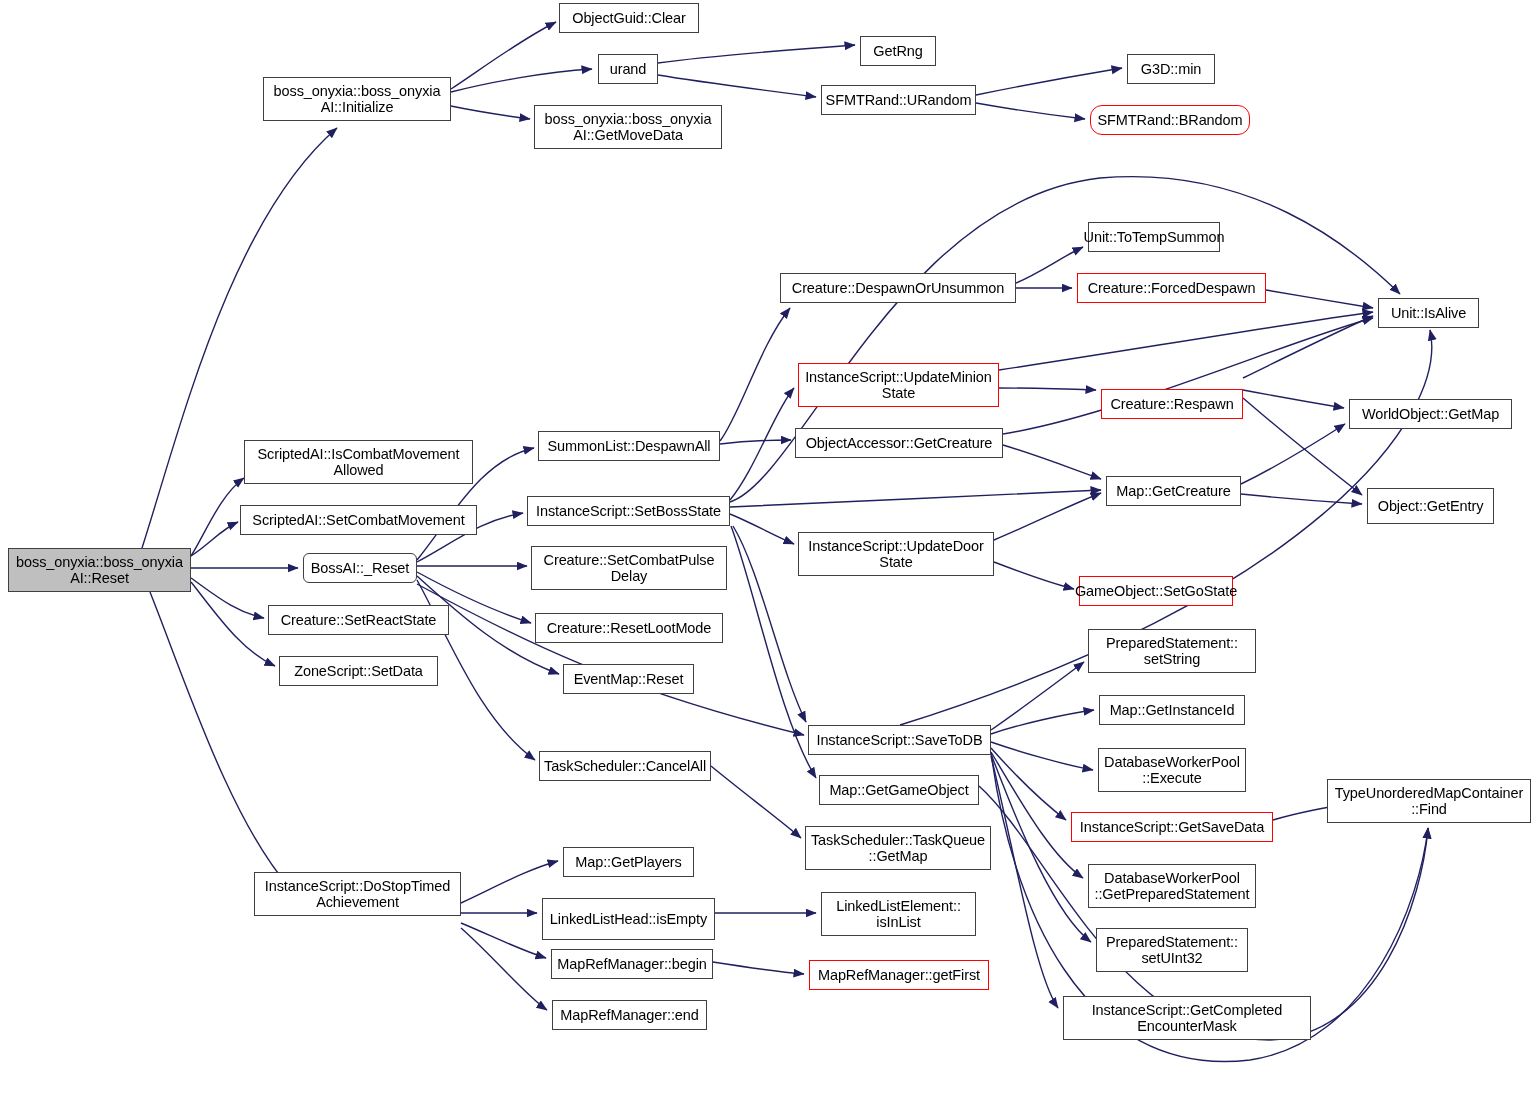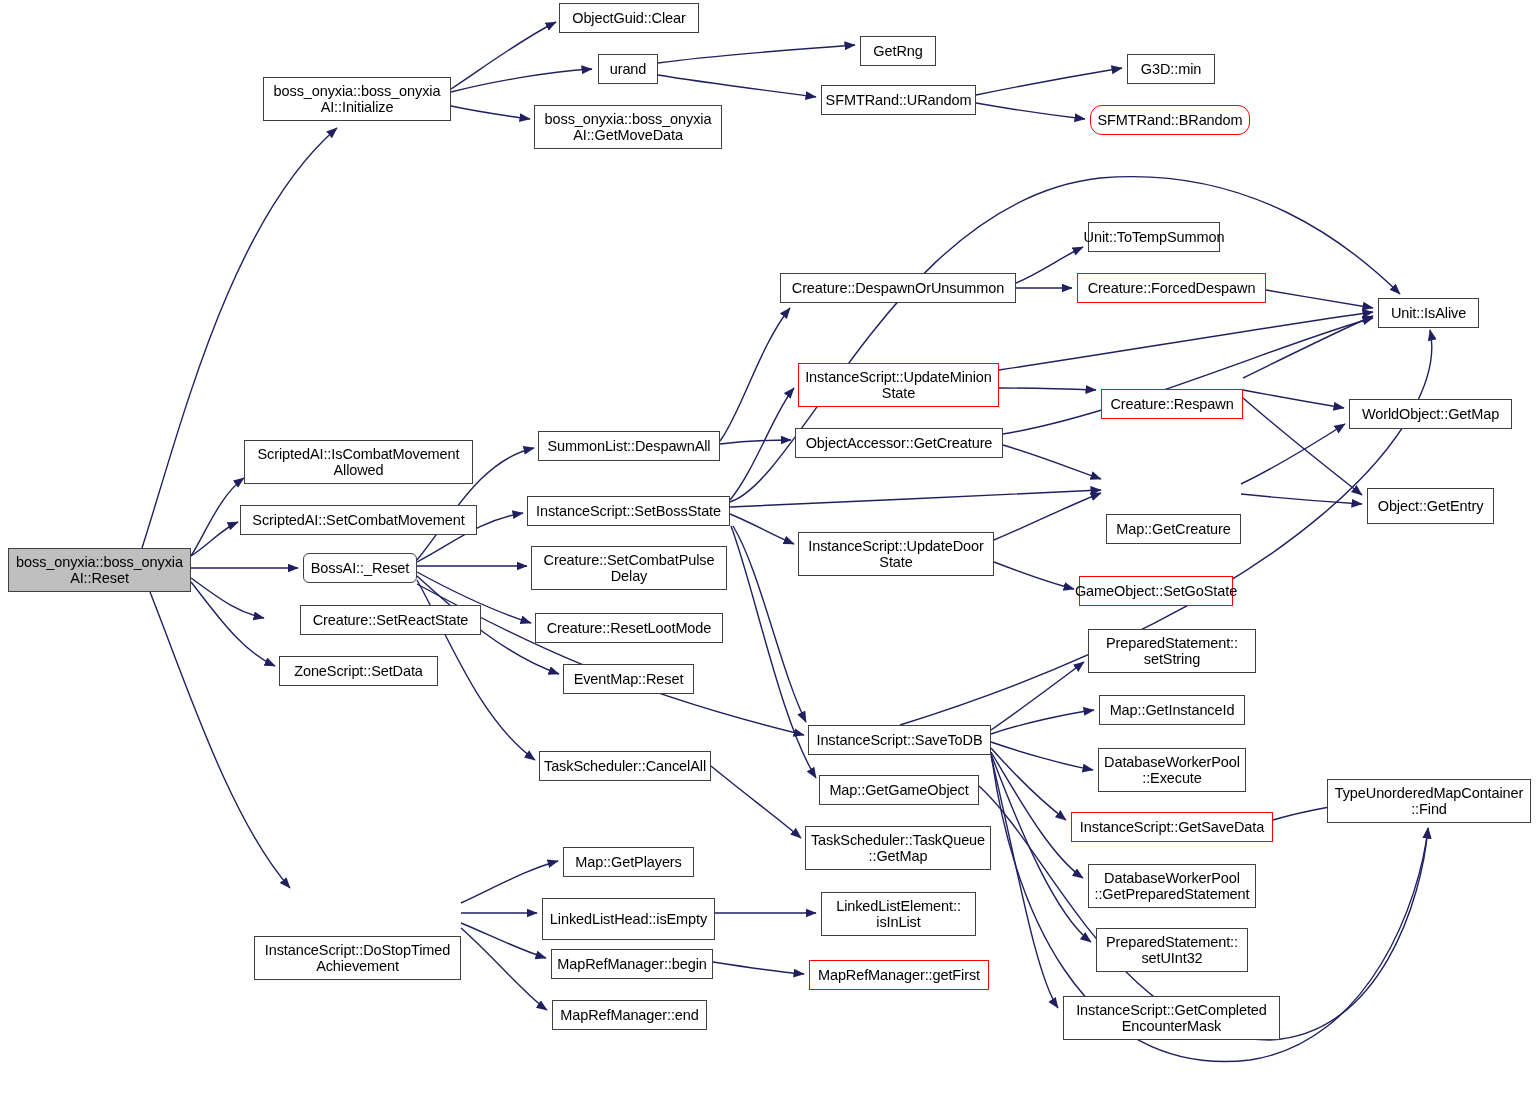--- a/index.html
+++ b/index.html
@@ -141,54 +141,54 @@
       <div class="node red" style="left: 798px; top: 363px; width: 201px; height: 44px;">InstanceScript::UpdateMinion
 State</div>
       <div class="node red" style="left: 1101px; top: 375px; width: 142px; height: 30px; margin-top: 14px;">Creature::Respawn</div>
       <div class="node" style="left: 1349px; top: 399px; width: 163px; height: 30px;">WorldObject::GetMap</div>
       <div class="node" style="left: 244px; top: 440px; width: 229px; height: 44px;">ScriptedAI::IsCombatMovement
 Allowed</div>
       <div class="node" style="left: 538px; top: 431px; width: 182px; height: 30px;">SummonList::DespawnAll</div>
       <div class="node" style="left: 795px; top: 428px; width: 208px; height: 30px;">ObjectAccessor::GetCreature</div>
       <div class="node" style="left: 240px; top: 505px; width: 237px; height: 30px;">ScriptedAI::SetCombatMovement</div>
       <div class="node" style="left: 527px; top: 496px; width: 203px; height: 30px;">InstanceScript::SetBossState</div>
-      <div class="node" style="left: 1106px; top: 476px; width: 135px; height: 30px; margin-top: 38px;">Map::GetCreature</div>
+      <div class="node" style="left: 1106px; top: 476px; width: 135px; height: 30px;">Map::GetCreature</div>
       <div class="node" style="left: 1367px; top: 488px; width: 127px; height: 36px;">Object::GetEntry</div>
       <div class="node" style="left: 303px; top: 553px; width: 114px; height: 30px; border-radius: 6px;">BossAI::_Reset</div>
       <div class="node" style="left: 531px; top: 546px; width: 196px; height: 44px;">Creature::SetCombatPulse
 Delay</div>
       <div class="node" style="left: 798px; top: 532px; width: 196px; height: 44px;">InstanceScript::UpdateDoor
 State</div>
-      <div class="node" style="left: 268px; top: 605px; width: 181px; height: 30px; margin-left: 32px;">Creature::SetReactState</div>
+      <div class="node" style="left: 268px; top: 605px; width: 181px; height: 30px;">Creature::SetReactState</div>
       <div class="node" style="left: 535px; top: 613px; width: 188px; height: 30px;">Creature::ResetLootMode</div>
       <div class="node red" style="left: 1079px; top: 576px; width: 154px; height: 30px;">GameObject::SetGoState</div>
       <div class="node" style="left: 279px; top: 656px; width: 159px; height: 30px;">ZoneScript::SetData</div>
       <div class="node" style="left: 563px; top: 664px; width: 131px; height: 30px;">EventMap::Reset</div>
       <div class="node" style="left: 1088px; top: 629px; width: 168px; height: 44px;">PreparedStatement::
 setString</div>
       <div class="node" style="left: 1099px; top: 695px; width: 146px; height: 30px;">Map::GetInstanceId</div>
       <div class="node" style="left: 808px; top: 725px; width: 183px; height: 30px;">InstanceScript::SaveToDB</div>
       <div class="node" style="left: 1098px; top: 748px; width: 148px; height: 44px;">DatabaseWorkerPool
 ::Execute</div>
       <div class="node" style="left: 539px; top: 751px; width: 172px; height: 30px;">TaskScheduler::CancelAll</div>
       <div class="node" style="left: 819px; top: 775px; width: 160px; height: 30px;">Map::GetGameObject</div>
       <div class="node red" style="left: 1071px; top: 812px; width: 202px; height: 30px;">InstanceScript::GetSaveData</div>
       <div class="node" style="left: 1327px; top: 779px; width: 204px; height: 44px;">TypeUnorderedMapContainer
 ::Find</div>
       <div class="node" style="left: 805px; top: 826px; width: 186px; height: 44px;">TaskScheduler::TaskQueue
 ::GetMap</div>
       <div class="node" style="left: 1088px; top: 864px; width: 168px; height: 44px;">DatabaseWorkerPool
 ::GetPreparedStatement</div>
       <div class="node" style="left: 563px; top: 847px; width: 131px; height: 30px;">Map::GetPlayers</div>
-      <div class="node" style="left: 254px; top: 936px; width: 207px; height: 44px;">InstanceScript::DoStopTimed
+      <div class="node" style="left: 254px; top: 872px; width: 207px; height: 44px;">InstanceScript::DoStopTimed
 Achievement</div>
       <div class="node" style="left: 542px; top: 898px; width: 173px; height: 42px;">LinkedListHead::isEmpty</div>
       <div class="node" style="left: 821px; top: 892px; width: 155px; height: 44px;">LinkedListElement::
 isInList</div>
       <div class="node" style="left: 1096px; top: 928px; width: 152px; height: 44px;">PreparedStatement::
 setUInt32</div>
       <div class="node" style="left: 551px; top: 949px; width: 162px; height: 30px;">MapRefManager::begin</div>
       <div class="node red" style="left: 809px; top: 960px; width: 180px; height: 30px;">MapRefManager::getFirst</div>
-      <div class="node" style="left: 1063px; top: 996px; width: 217px; height: 44px;">InstanceScript::GetCompleted
+      <div class="node" style="left: 1063px; top: 996px; width: 248px; height: 44px;">InstanceScript::GetCompleted
 EncounterMask</div>
       <div class="node" style="left: 552px; top: 1000px; width: 155px; height: 30px;">MapRefManager::end</div>
     </div>
 </div>
 
 </body></html>

